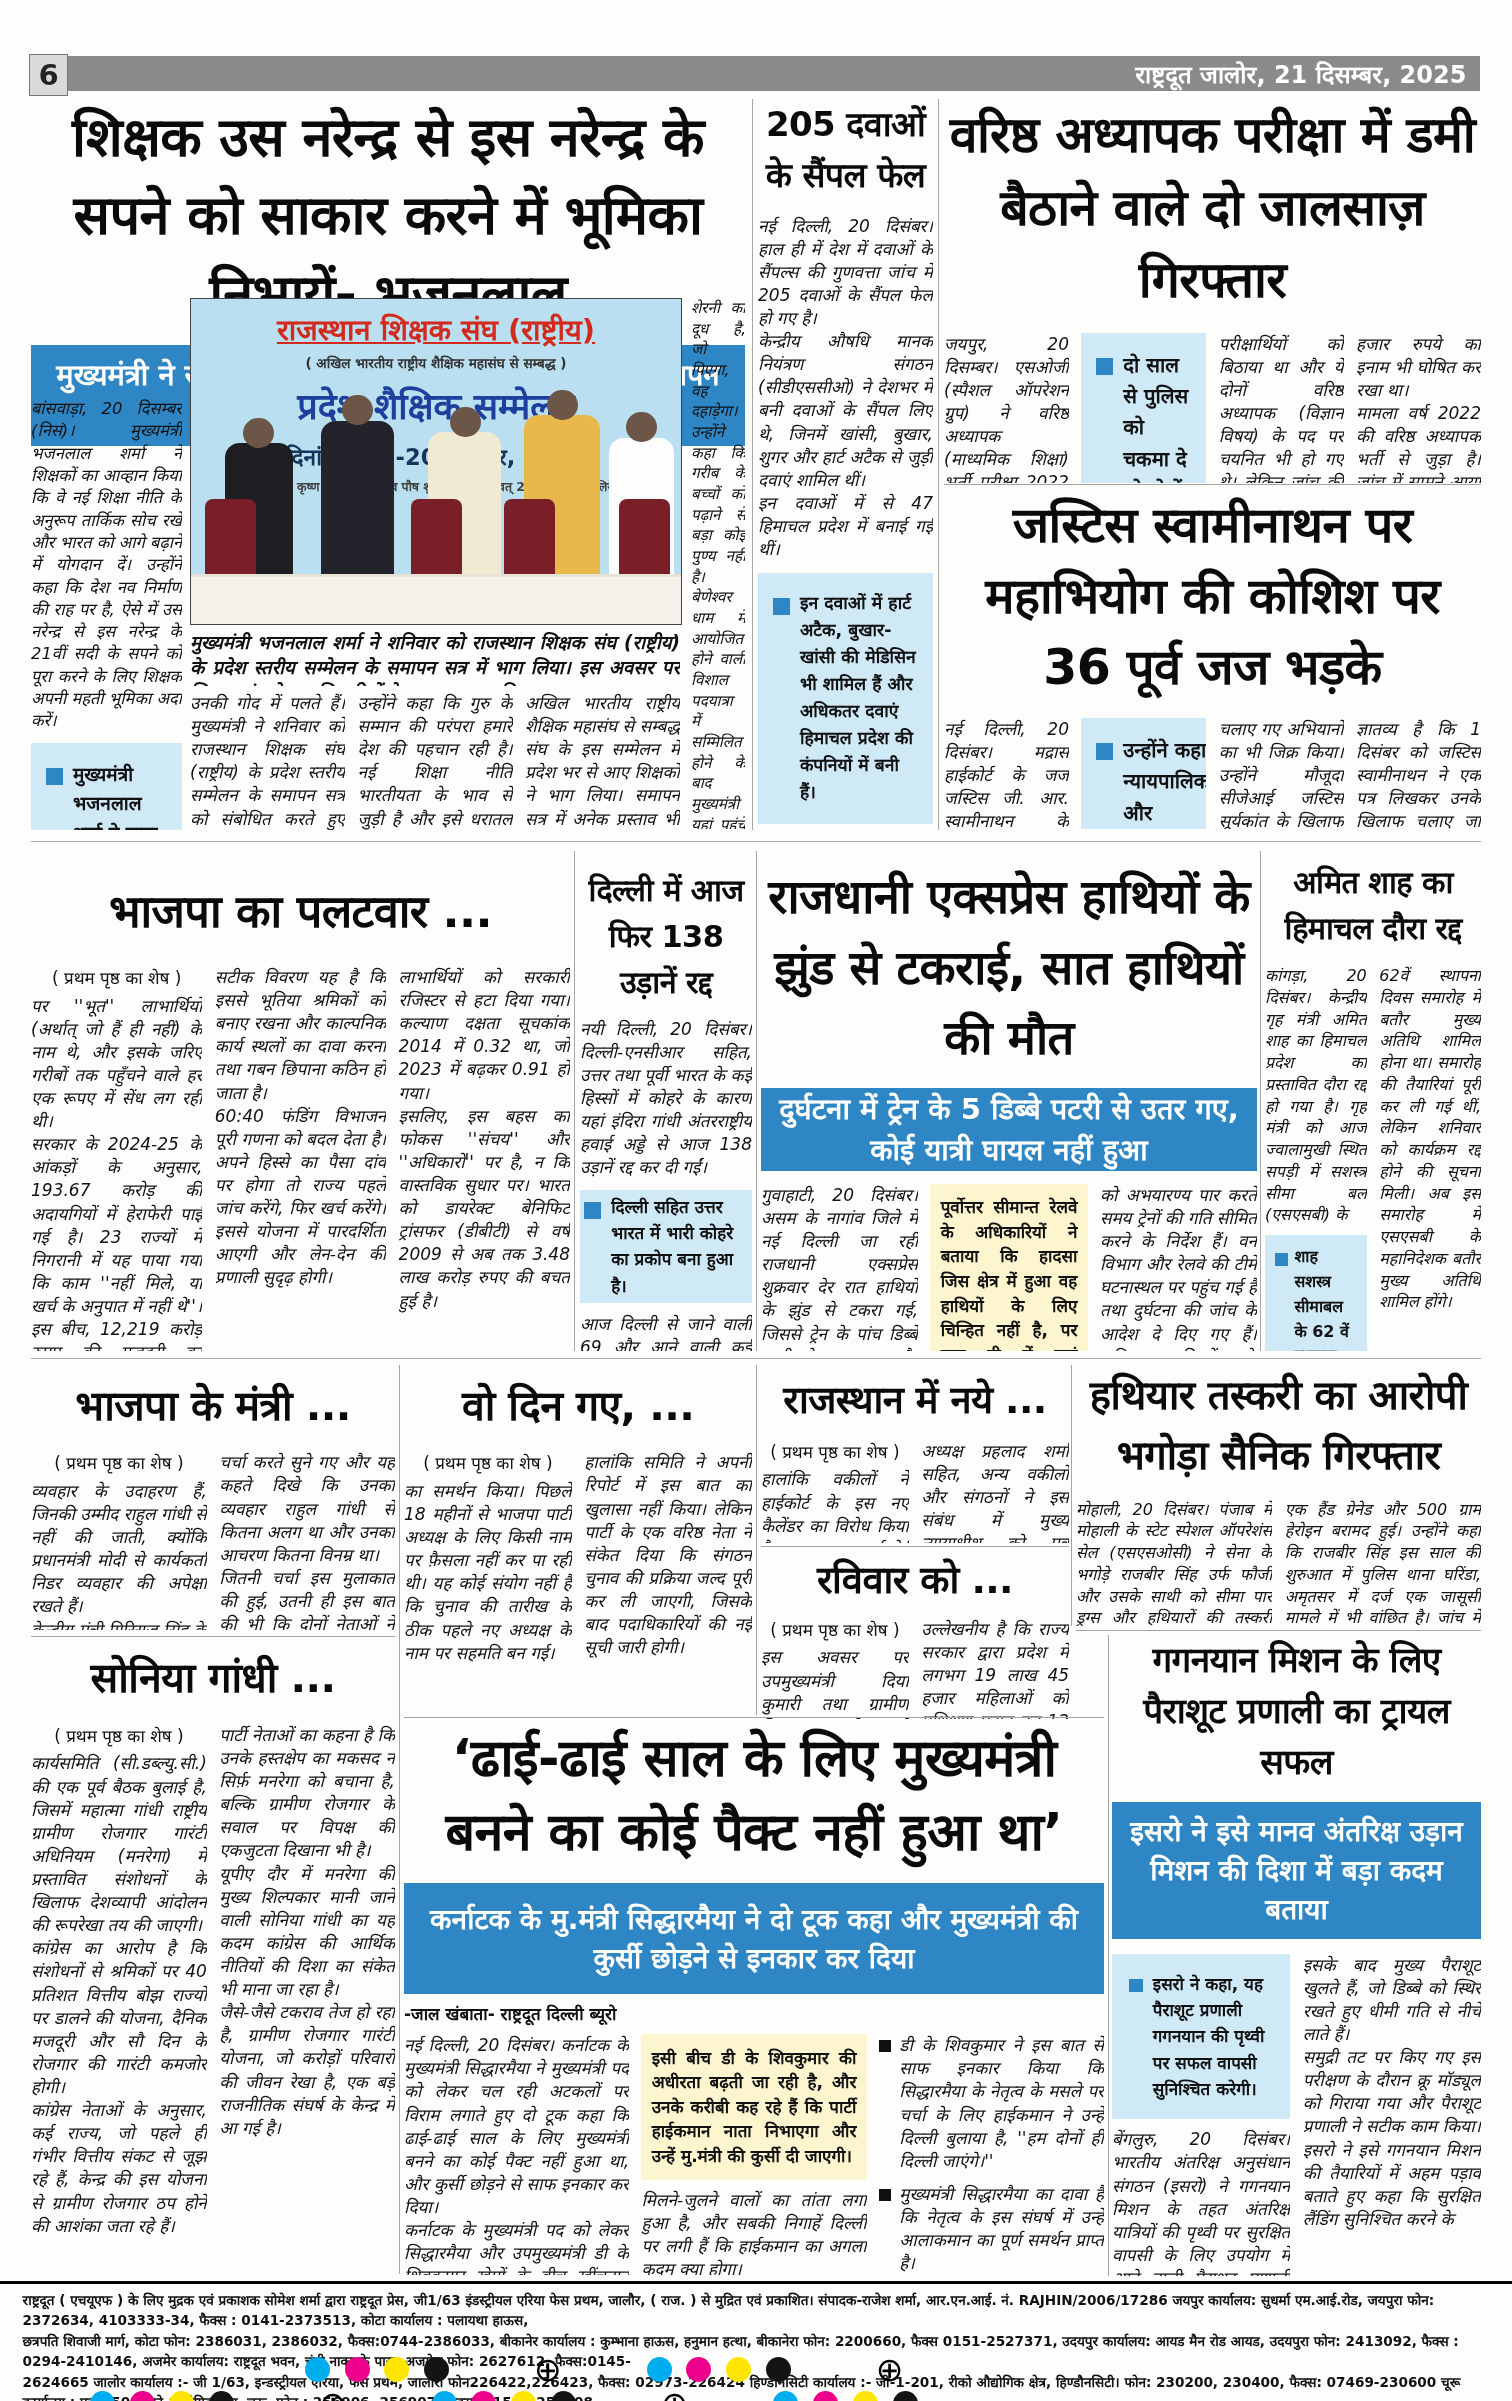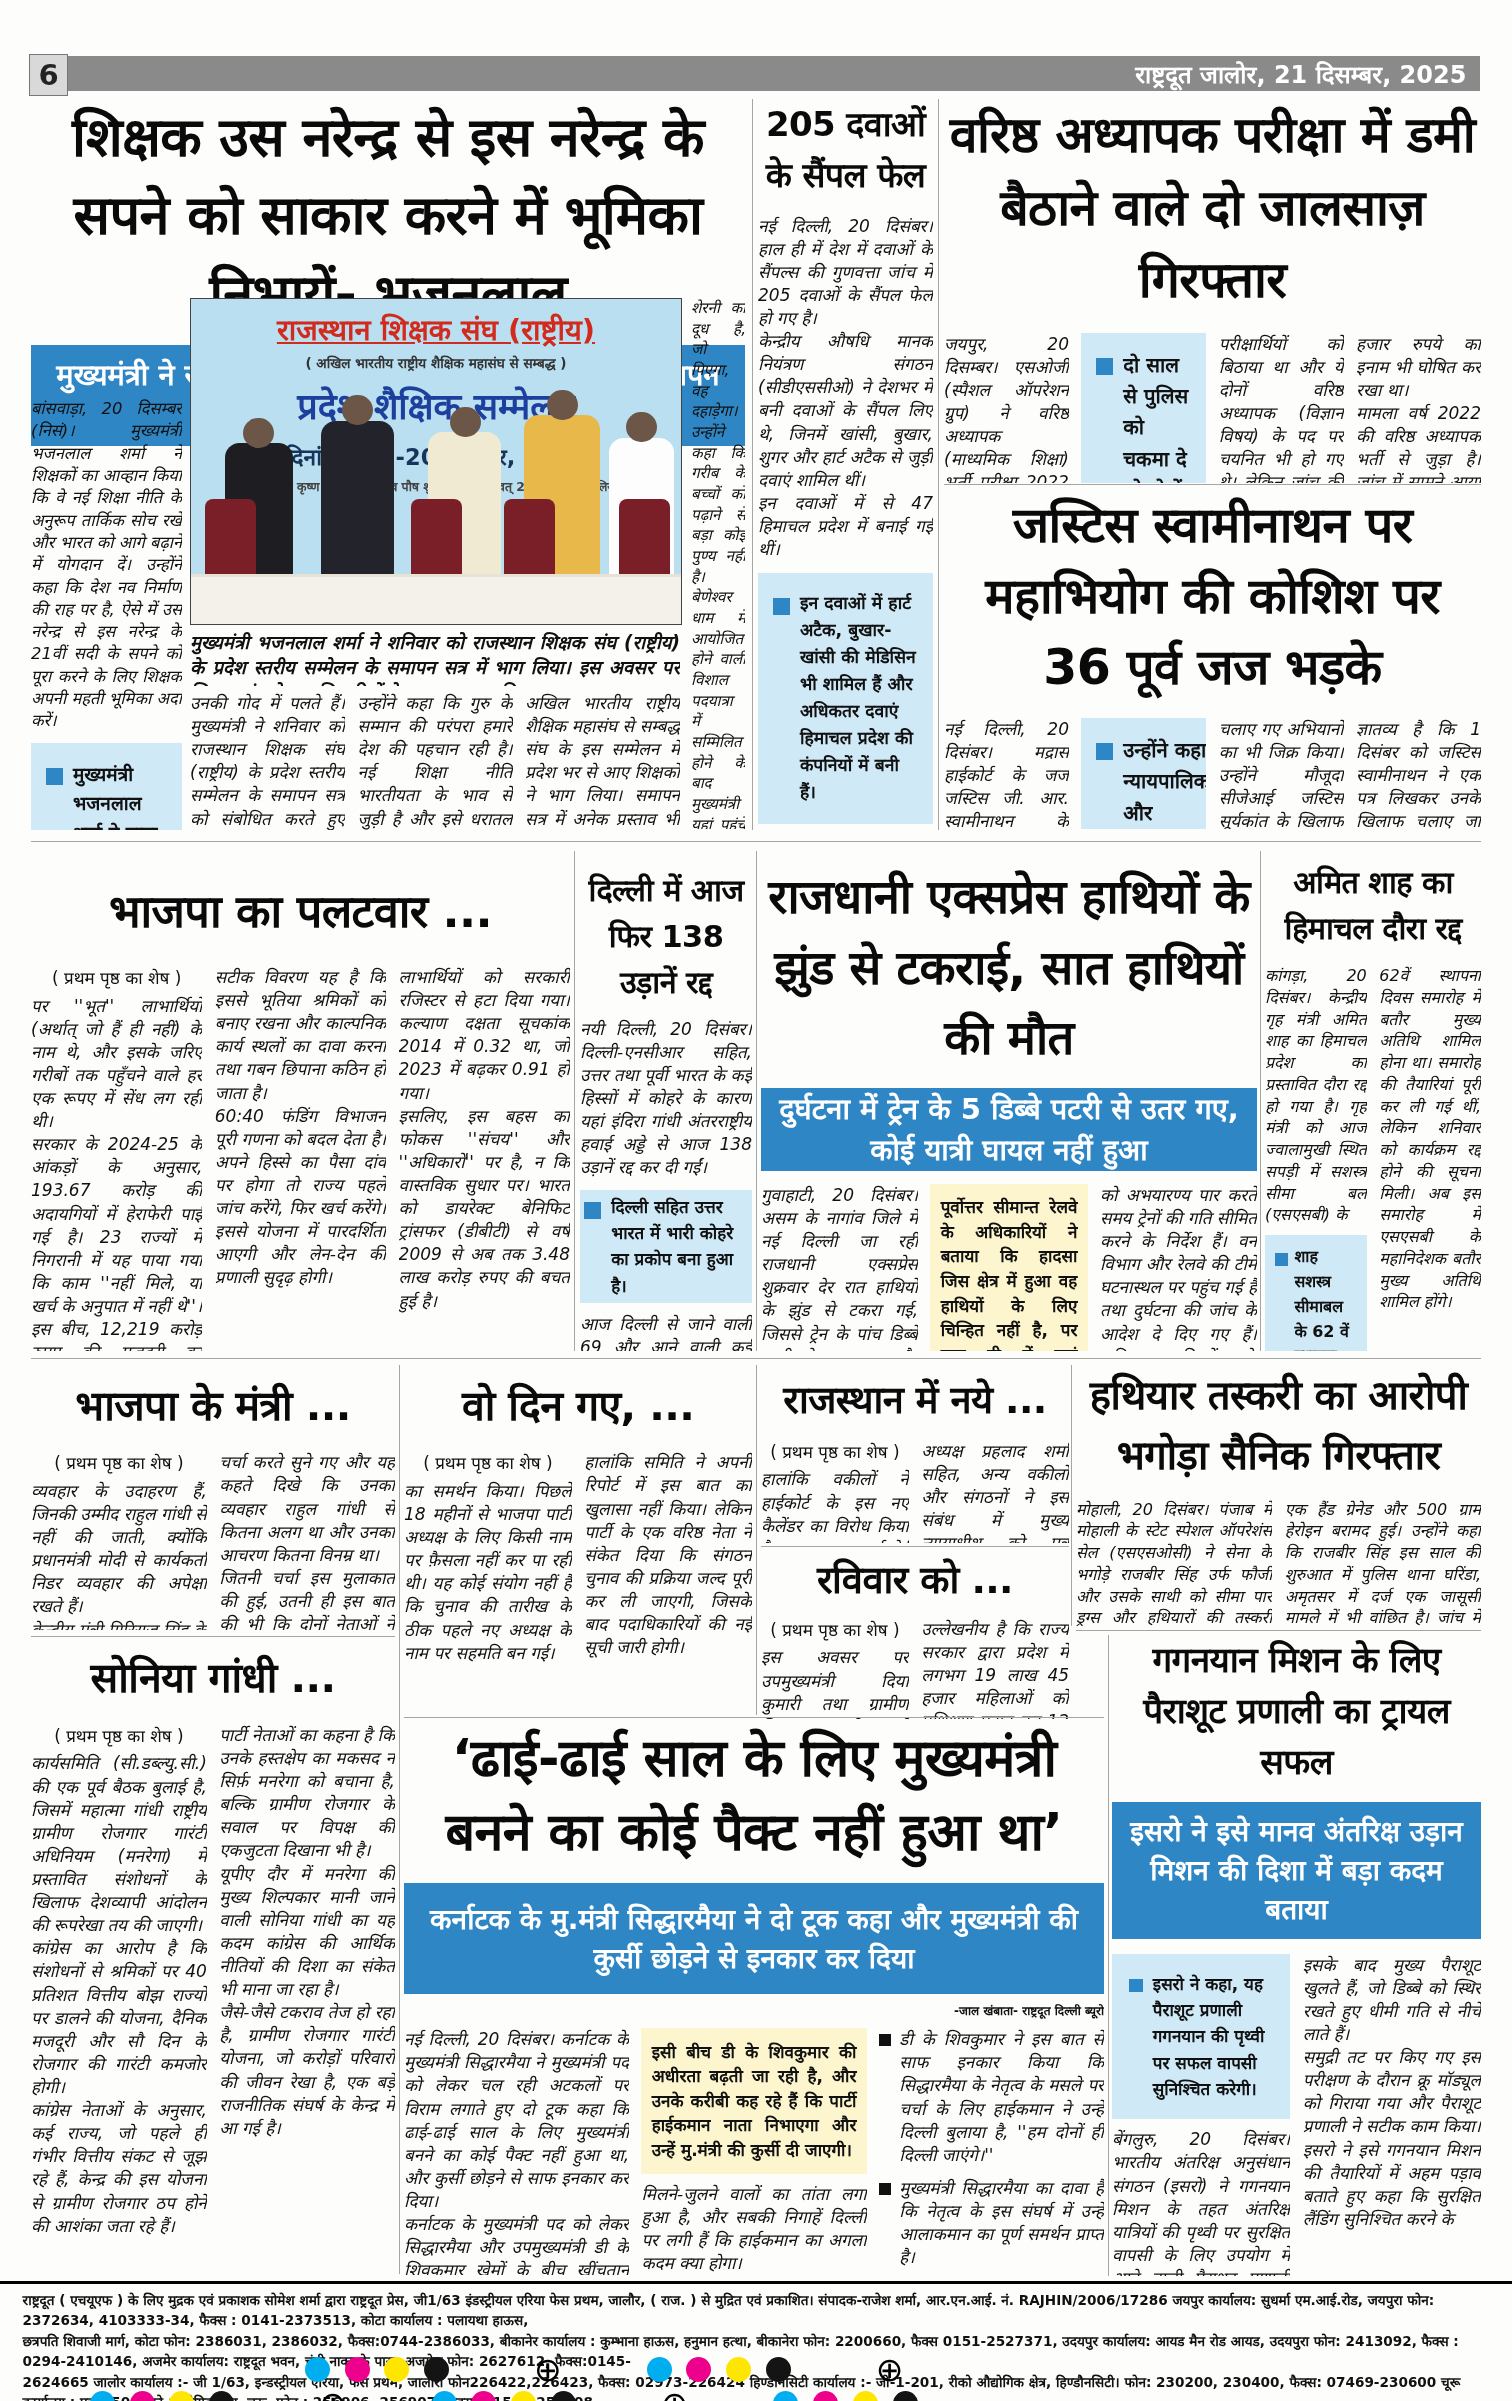--- a/index.html
+++ b/index.html
@@ -13,21 +13,21 @@
   .col{flex:1;min-width:0;overflow:hidden;}
   .kicker{font-weight:normal;text-align:center;font-size:17px;margin-bottom:5.6px;white-space:pre-line;}
   .bluebox{background:#cfe9f7;padding:17px 14.7px;display:flex;gap:10.2px;font-size:20.3px;font-weight:bold;line-height:1.55;}
   .bluebox .txt{white-space:pre-line;text-align:left;}
   .sq{flex:0 0 17px;width:17px;height:17px;margin-top:8px;}
   .bluebar{background:#2e86c5;color:#fff;font-weight:bold;text-align:center;display:flex;align-items:center;justify-content:center;padding:8px 17px;line-height:1.4;}
   .yellowbox{background:#fcf5cd;padding:11.3px 10.2px;font-weight:bold;font-size:17px;line-height:1.45;text-align:justify;white-space:pre-line;margin-bottom:9px;}
   .vr{position:absolute;width:1.1px;background:#a5a5a5;}
   .hr{position:absolute;height:1.1px;background:#a5a5a5;}
   .caption{font-style:italic;font-weight:bold;font-size:18.6px;line-height:1.35;text-align:justify;}
-  .byline{font-weight:bold;text-align:right;font-size:12px;}
+  .byline{font-weight:bold;text-align:left;font-size:17px;}
   .bullets p{margin:0 0 10.2px 0;display:flex;gap:8px;}
   .bsq{flex:0 0 12.4px;width:12.4px;height:12.4px;background:#111;margin-top:5.6px;}
   .headerbar{position:absolute;left:68px;top:56px;width:1412px;height:35px;background:#8a8a8a;display:flex;align-items:center;justify-content:flex-end;padding-right:13.6px;box-sizing:border-box;}
   .pagenum{position:absolute;left:29px;top:54px;width:37px;height:40px;background:#d9d9d9;border:0.6px solid #777;display:flex;align-items:center;justify-content:center;font-size:29px;font-weight:bold;color:#222;}
   .masthead{color:#fff;font-size:24px;font-weight:bold;}
   .photo{position:absolute;border:1.1px solid #444;background:#b9dff0;overflow:hidden;}
   .poster{position:absolute;left:4%;top:3%;width:92%;text-align:center;}
   .p-red{color:#d22b1e;font-weight:bold;font-size:29px;text-decoration:underline;}
   .p-small{color:#333;font-weight:bold;font-size:13.6px;margin-top:5.6px;}
   .p-blue{color:#1d3f9e;font-weight:bold;font-size:36px;margin-top:9px;}

